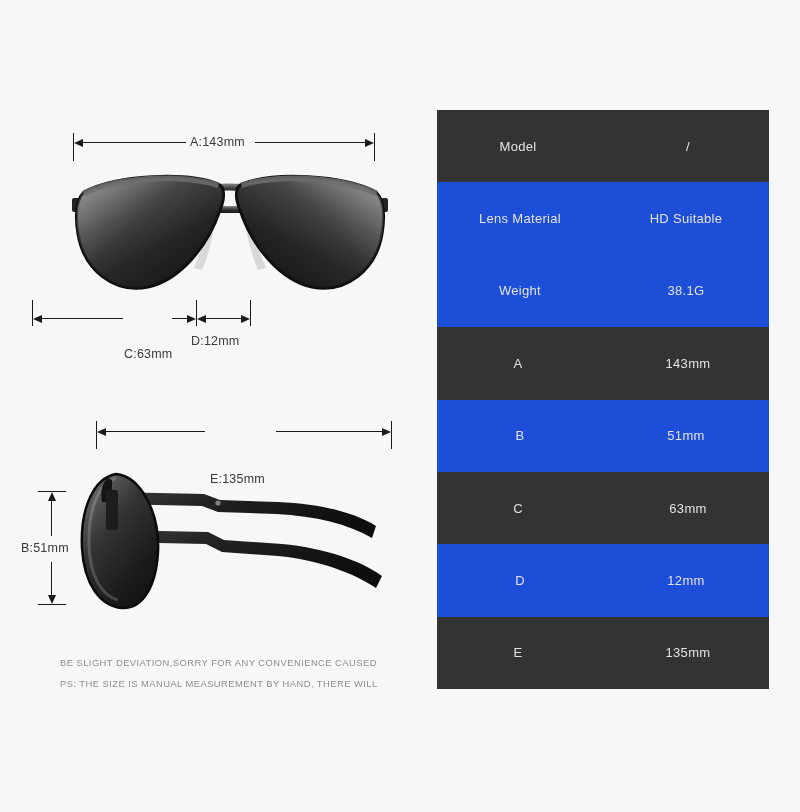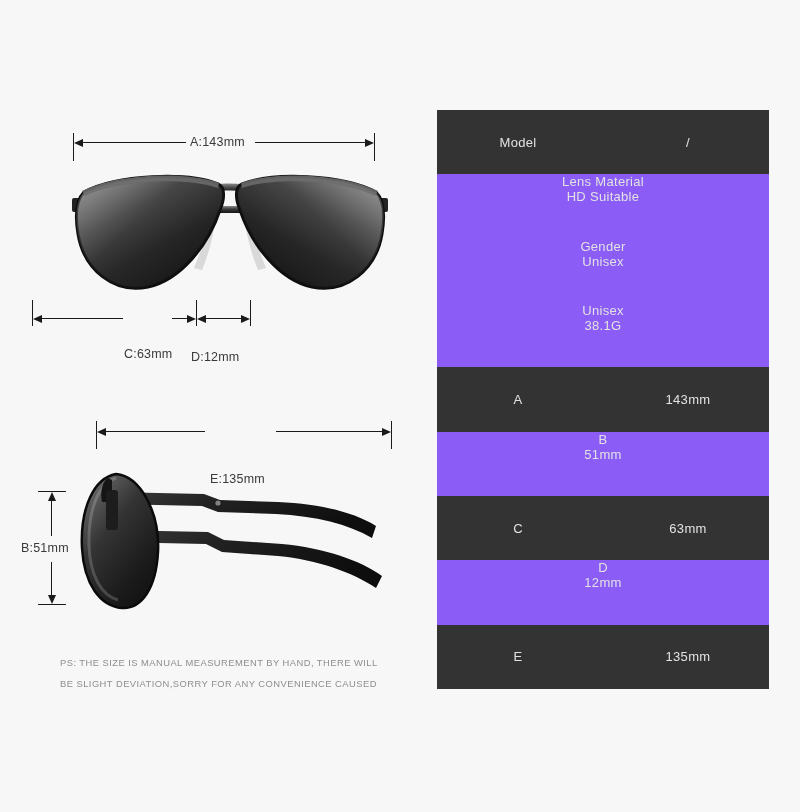--- a/index.html
+++ b/index.html
@@ -118,21 +118,21 @@
     display: flex;
     flex-direction: column;
     overflow: hidden;
   }
   .spec-row {
     flex: 1 1 0;
     display: flex;
     align-items: center;
   }
   .spec-row.odd  { background: #333333; gap: 8px; }
-  .spec-row.even { background: #8b5cf6; flex-direction: column; }
+  .spec-row.even { background: #1d4ed8; }
   .spec-key {
     width: 50%;
     text-align: center;
     font-size: 13px;
     color: #e2e2e2;
     letter-spacing: 0.3px;
     font-family: "Liberation Sans", sans-serif;
   }
   .spec-val {
     width: 50%;
@@ -238,21 +238,21 @@
     <div class="dim-line dim-h" style="left:41px; top:318px; width:82px;"></div>
     <div class="dim-line dim-h" style="left:172px; top:318px; width:15px;"></div>
     <div class="arrow arrow-left" style="left:33px; top:314.5px;"></div>
     <div class="arrow arrow-right" style="left:187px; top:314.5px;"></div>
     <div class="dim-label" style="left:124px; top:311px;margin-top:36px;">C:63mm</div>
 
     <div class="tick" style="left:250px; top:300px; height:26px;"></div>
     <div class="dim-line dim-h" style="left:205px; top:318px; width:36px;"></div>
     <div class="arrow arrow-left" style="left:197px; top:314.5px;"></div>
     <div class="arrow arrow-right" style="left:241px; top:314.5px;"></div>
-    <div class="dim-label" style="left:191px; top:350px;">D:12mm</div>
+    <div class="dim-label" style="left:191px; top:334px;">D:12mm</div>
 
     <div class="tick" style="left:96px; top:421px; height:28px;"></div>
     <div class="tick" style="left:391px; top:421px; height:28px;"></div>
     <div class="dim-line dim-h" style="left:105px; top:431px; width:100px;"></div>
     <div class="dim-line dim-h" style="left:276px; top:431px; width:106px;"></div>
     <div class="arrow arrow-left" style="left:97px; top:427.5px;"></div>
     <div class="arrow arrow-right" style="left:382px; top:427.5px;"></div>
     <div class="dim-label" style="left:210px; top:424px;margin-top:48px;">E:135mm</div>
 
     <div class="dim-line dim-h" style="left:38px; top:491px; width:28px;"></div>
@@ -299,41 +299,37 @@
                  C 70 141, 84 120, 86 84 C 88 44, 68 8, 44 6 Z" fill="url(#sideLens)" stroke="#0a0a0a" stroke-width="2.5"></path>
 
         <path d="M44 10 C 26 16, 16 42, 17 78 C 18 108, 30 128, 46 132" fill="none" stroke="#ffffff" stroke-opacity="0.18" stroke-width="3"></path>
 
         <path d="M36 10 C 30 14, 28 24, 30 34 L 40 34 L 40 12 Z" fill="#151515"></path>
         <rect x="34" y="22" width="12" height="40" rx="3" fill="#1d1d1d"></rect>
       </svg>
     </div>
 
     <div class="disclaimer">
+      <div>BE SLIGHT DEVIATION,SORRY FOR ANY CONVENIENCE CAUSED</div>
       <div>PS: THE SIZE IS MANUAL MEASUREMENT BY HAND, THERE WILL</div>
-      <div>BE SLIGHT DEVIATION,SORRY FOR ANY CONVENIENCE CAUSED</div>
     </div>
 
   </div>
 
   <div class="spec-table">
       <div class="spec-row odd">
         <div class="spec-key">Model</div>
         <div class="spec-val">/</div>
       </div>
       <div class="spec-row even">
         <div class="spec-key">Lens Material</div>
         <div class="spec-val">HD Suitable</div>
       </div>
       <div class="spec-row even">
-        <div class="spec-key">Gender</div>
-        <div class="spec-val">Unisex</div>
-      </div>
-      <div class="spec-row even">
-        <div class="spec-key">Unisex</div>
+        <div class="spec-key">Weight</div>
         <div class="spec-val">38.1G</div>
       </div>
       <div class="spec-row odd">
         <div class="spec-key">A</div>
         <div class="spec-val">143mm</div>
       </div>
       <div class="spec-row even">
         <div class="spec-key">B</div>
         <div class="spec-val">51mm</div>
       </div>

